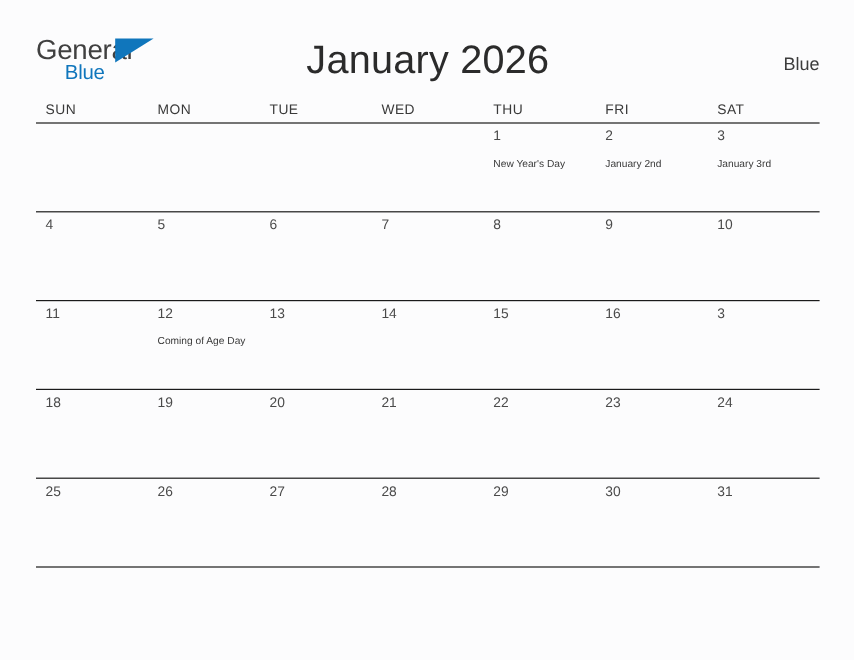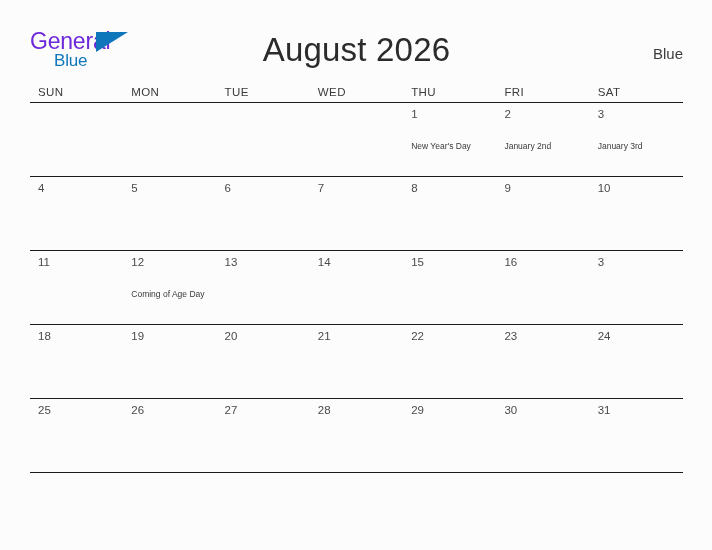--- a/index.html
+++ b/index.html
@@ -34,21 +34,21 @@
     top: 0;
     width: 110px;
     height: 52px;
   }
   .logo-general {
     position: absolute;
     left: 0;
     top: 2px;
     font-size: 23px;
     letter-spacing: -0.2px;
-    color: #6d28d9;
+    color: #404040;
     font-family: "Liberation Sans", sans-serif;
   }
   .logo-tri {
     position: absolute;
     left: 66px;
     top: 6px;
     width: 0;
     height: 0;
     border-left: 32px solid #1076bc;
     border-bottom: 20px solid transparent;
@@ -122,42 +122,42 @@
     line-height: 14px;
     font-family: "Liberation Sans", sans-serif;
   }
   .daynum:empty {
     display: none;
   }
   .event {
     font-size: 8.5px;
     color: #3a3a3a;
     line-height: 11px;
-    margin-top: 20px;
+    margin-top: 10px;
     font-family: "Liberation Sans", sans-serif;
     white-space: nowrap;
   }
   .event:empty {
     display: none;
   }
 </style>
 </head>
 <body>
 
 <div class="page">
 
   <div class="header">
 
     <div class="logo">
       <span class="logo-general">General</span>
       <span class="logo-tri"></span>
       <span class="logo-blue">Blue</span>
     </div>
 
-    <div class="cal-title">August 2026</div>
+    <div class="cal-title">January 2026</div>
 
     <div class="region">Blue</div>
 
   </div>
 
   <div class="cal">
     <div class="dow-row">
       <div class="dow">SUN</div>
       <div class="dow">MON</div>
       <div class="dow">TUE</div>

